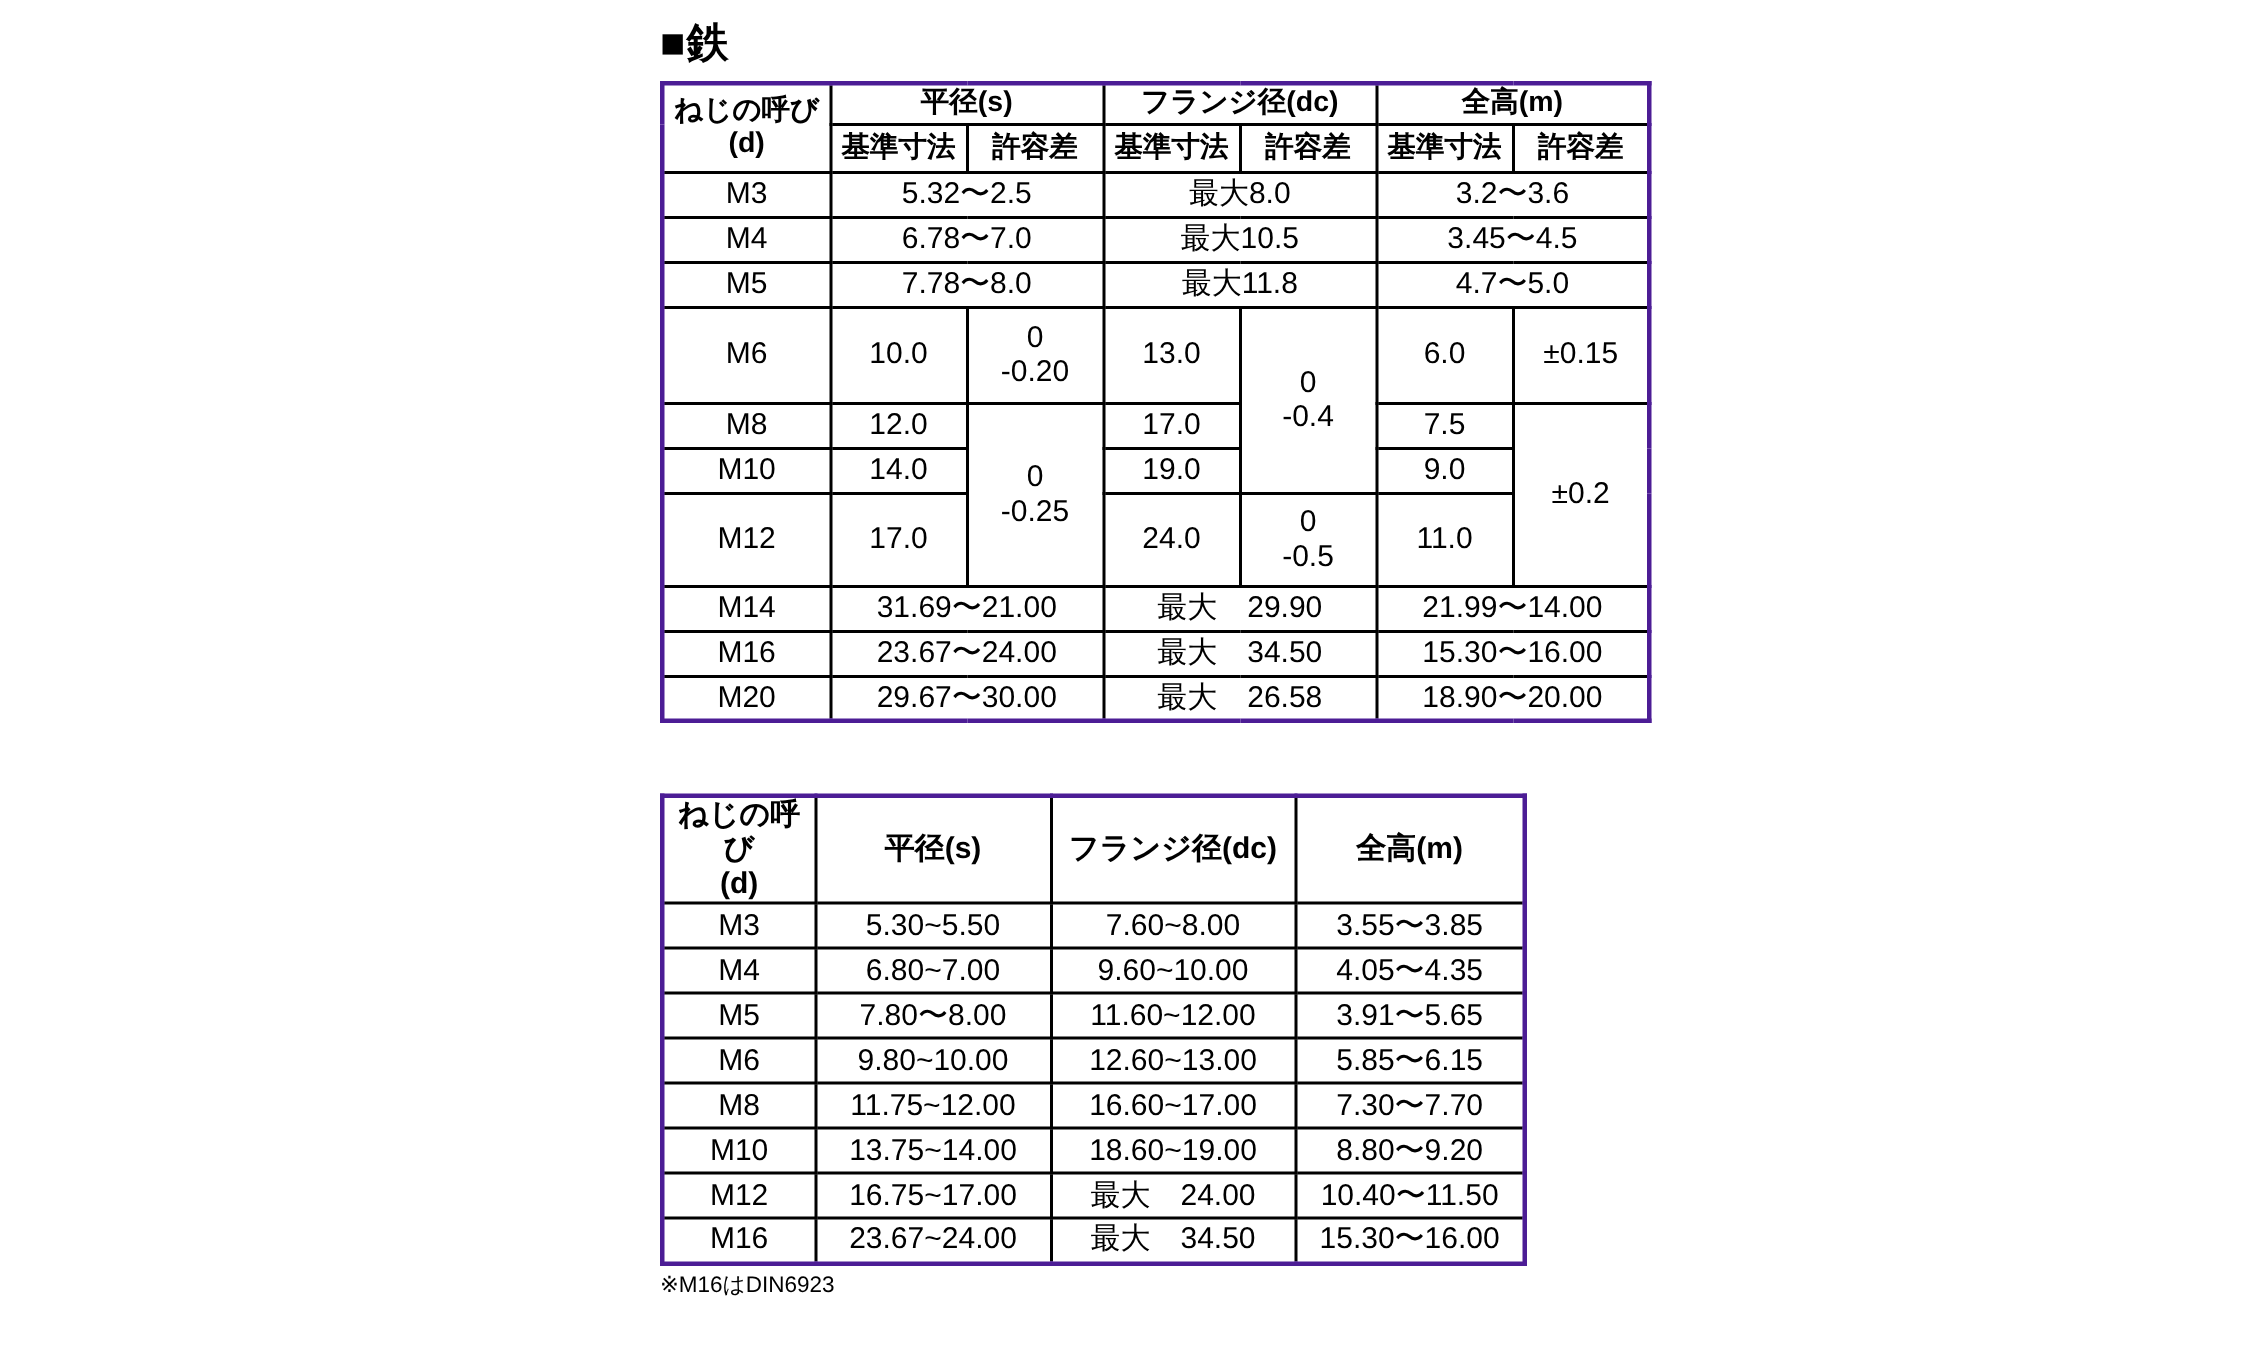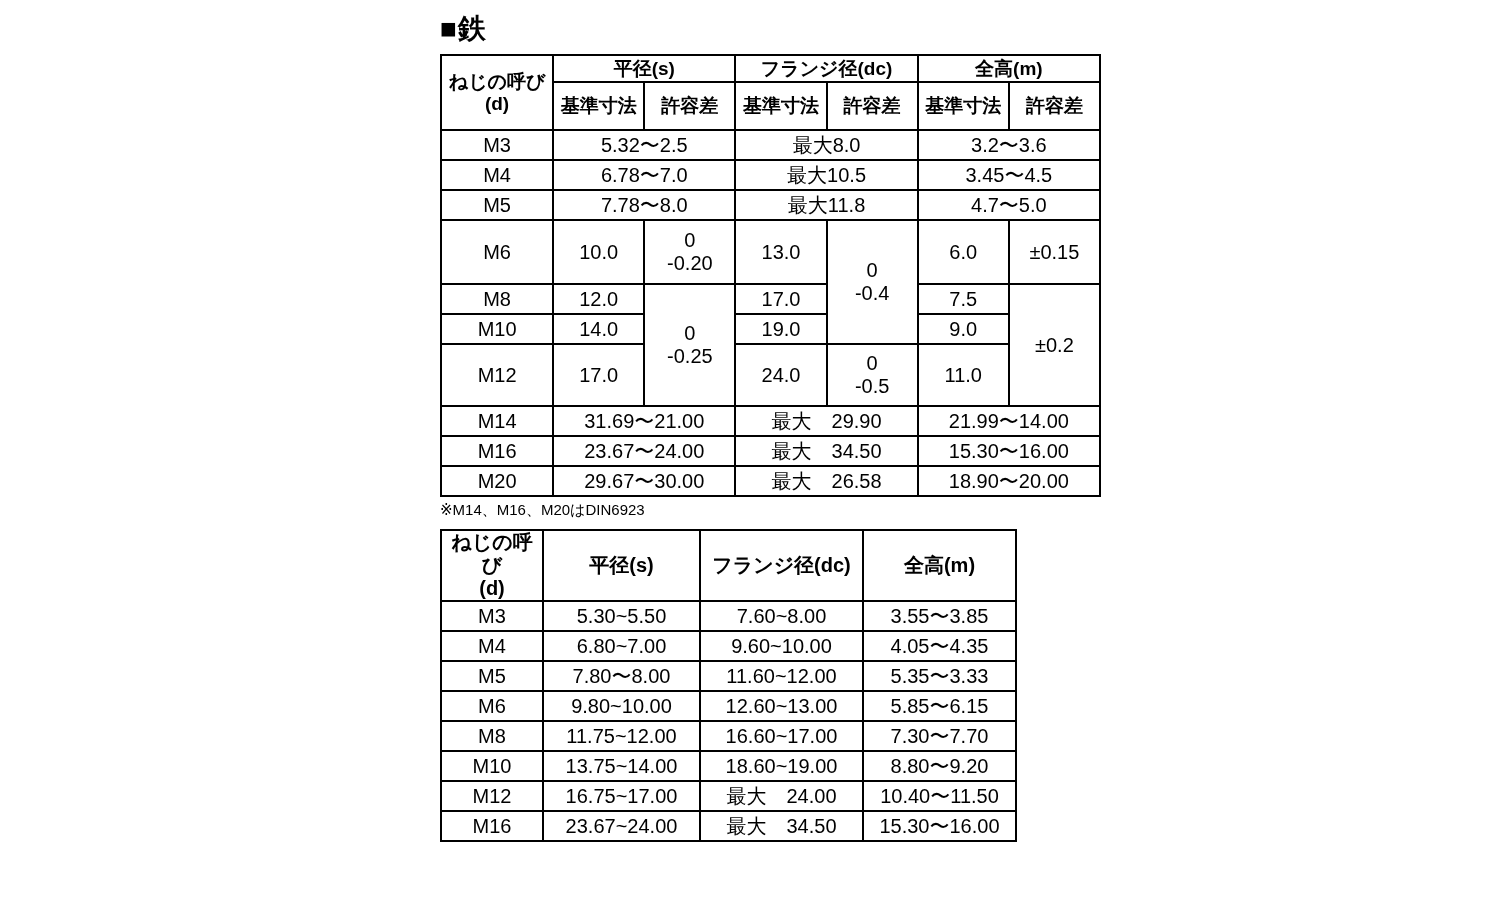--- a/index.html
+++ b/index.html
@@ -18,39 +18,39 @@
     font-size: 28px;
     font-weight: bold;
     line-height: 34px;
     letter-spacing: 1px;
     white-space: pre;
   }
 
   table {
     border-collapse: collapse;
     table-layout: fixed;
-    border: 1px solid #4c1d95;
+    border: 3px solid #4c1d95;
     margin-top: 8px;
     background: #fff;
   }
   th, td {
     border: 2px solid #000;
     text-align: center;
     vertical-align: middle;
     white-space: pre-line;
     line-height: 1.15;
     overflow: hidden;
   }
   th { font-size: 19px; font-weight: bold; }
   td { font-size: 20px; font-weight: normal; }
 
   
   #iron-table { width: 661px; }
   #iron-table .r-h1 { height: 27px; }
-  #iron-table .r-h2 { height: 48px; }
+  #iron-table .r-h2 { height: 32px; }
   #iron-table .r-std { height: 30px; }
   #iron-table .r-m6 { height: 64px; }
   #iron-table .r-m12 { height: 62px; }
 
   
   #stainless-table { width: 575px; }
   #stainless-table .r-head { height: 57px; }
   #stainless-table .r-std { height: 30px; }
   #stainless-table th { font-size: 20px; }
 
@@ -162,21 +162,20 @@
       </tr>
       <tr class="r-std">
         <td>M20</td>
         <td colspan="2">29.67〜30.00</td>
         <td colspan="2">最大　26.58</td>
         <td colspan="2">18.90〜20.00</td>
       </tr>
     </tbody>
   </table>
 
-  <div class="footnote">※M14、M16、M20はDIN6923</div>
 </div>
 
 <div class="section" id="stainless-section">
 
   <table id="stainless-table">
     <colgroup>
       <col style="width:102px">
         <col style="width:157px">
         <col style="width:163px">
         <col style="width:153px">
@@ -199,21 +198,21 @@
       <tr class="r-std">
         <td>M4</td>
         <td>6.80~7.00</td>
         <td>9.60~10.00</td>
         <td>4.05〜4.35</td>
       </tr>
       <tr class="r-std">
         <td>M5</td>
         <td>7.80〜8.00</td>
         <td>11.60~12.00</td>
-        <td>5.35〜3.33</td>
+        <td>3.91〜5.65</td>
       </tr>
       <tr class="r-std">
         <td>M6</td>
         <td>9.80~10.00</td>
         <td>12.60~13.00</td>
         <td>5.85〜6.15</td>
       </tr>
       <tr class="r-std">
         <td>M8</td>
         <td>11.75~12.00</td>
@@ -234,13 +233,14 @@
       </tr>
       <tr class="r-std">
         <td>M16</td>
         <td>23.67~24.00</td>
         <td>最大　34.50</td>
         <td>15.30〜16.00</td>
       </tr>
     </tbody>
   </table>
 
+  <div class="footnote">※M16はDIN6923</div>
 </div>
 
 </body></html>

